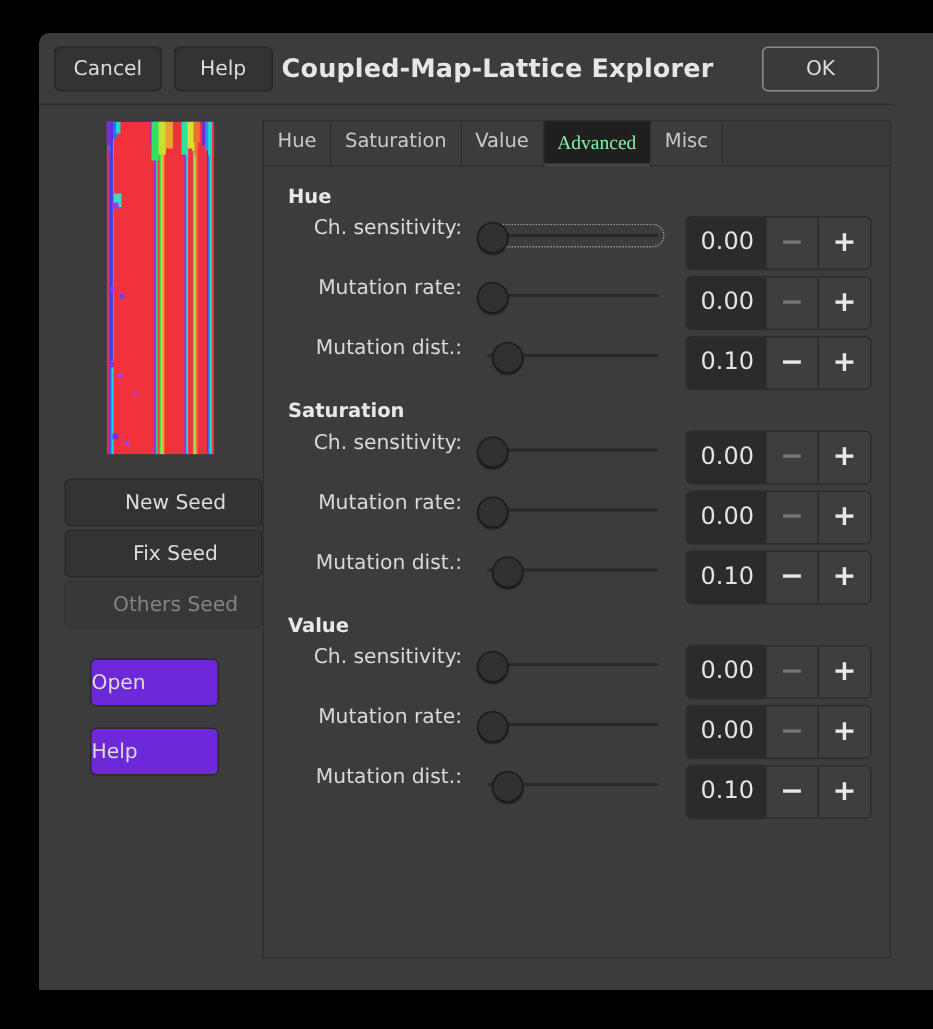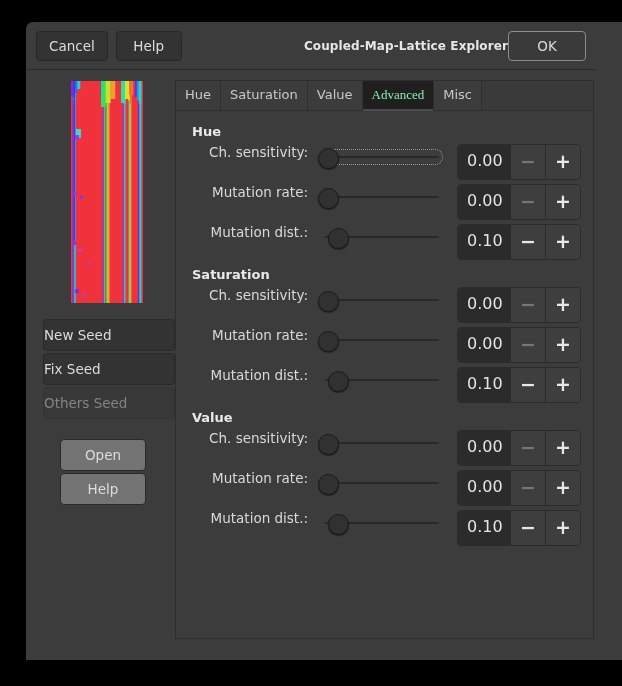--- a/index.html
+++ b/index.html
@@ -57,23 +57,23 @@
     text-align: center;
     box-sizing: border-box;
   }
   #ok-button {
     background: #3a3a3a;
     border: 1px solid #8c8c8c;
     min-width: 78px;
   }
   .hdr-title {
     flex: 1;
-    text-align: right;
+    text-align: left;
     color: #e6e6e6;
-    font-size: 12px;
+    font-size: 17px;
     font-weight: bold;
     letter-spacing: 0.1px;
     padding-left: 6px;
   }
   .hdr-left { display: flex; gap: 8px; }
 
   
   .body-area {
     position: absolute;
     left: 0; top: 49px;
@@ -106,50 +106,50 @@
   .seed-group { width: 132px; margin-left: 5px; }
   .side-btn {
     display: block;
     width: 132px;
     height: 32px;
     background: #333333;
     border: 1px solid #292929;
     border-radius: 4px;
     color: #dcdcdc;
     font-size: 13.5px;
-    text-align: left;
+    text-align: center;
     line-height: 30px;
     box-sizing: border-box;
     cursor: pointer;
     margin-bottom: 2px;
+    padding-left: 16px;
   }
   .side-btn.disabled {
     color: #848484;
     background: #383838;
     border-color: #333333;
     cursor: default;
   }
   .io-group {
     width: 86px;
     margin: 20px 0 0 22px;
   }
   .io-btn {
     display: block;
     width: 86px;
     height: 32px;
-    background: #737373;
+    background: #6d28d9;
     border: 1px solid #292929;
     border-radius: 4px;
     color: #dcdcdc;
     font-size: 13.5px;
-    text-align: center;
     line-height: 30px;
     box-sizing: border-box;
     cursor: pointer;
-    margin-bottom: 2px;
+    margin-bottom: 14px;
   }
 
   
   .notebook {
     flex: 1;
     padding: 9px 12px 0 0;
     box-sizing: border-box;
   }
   .tabrow {
     display: flex;

